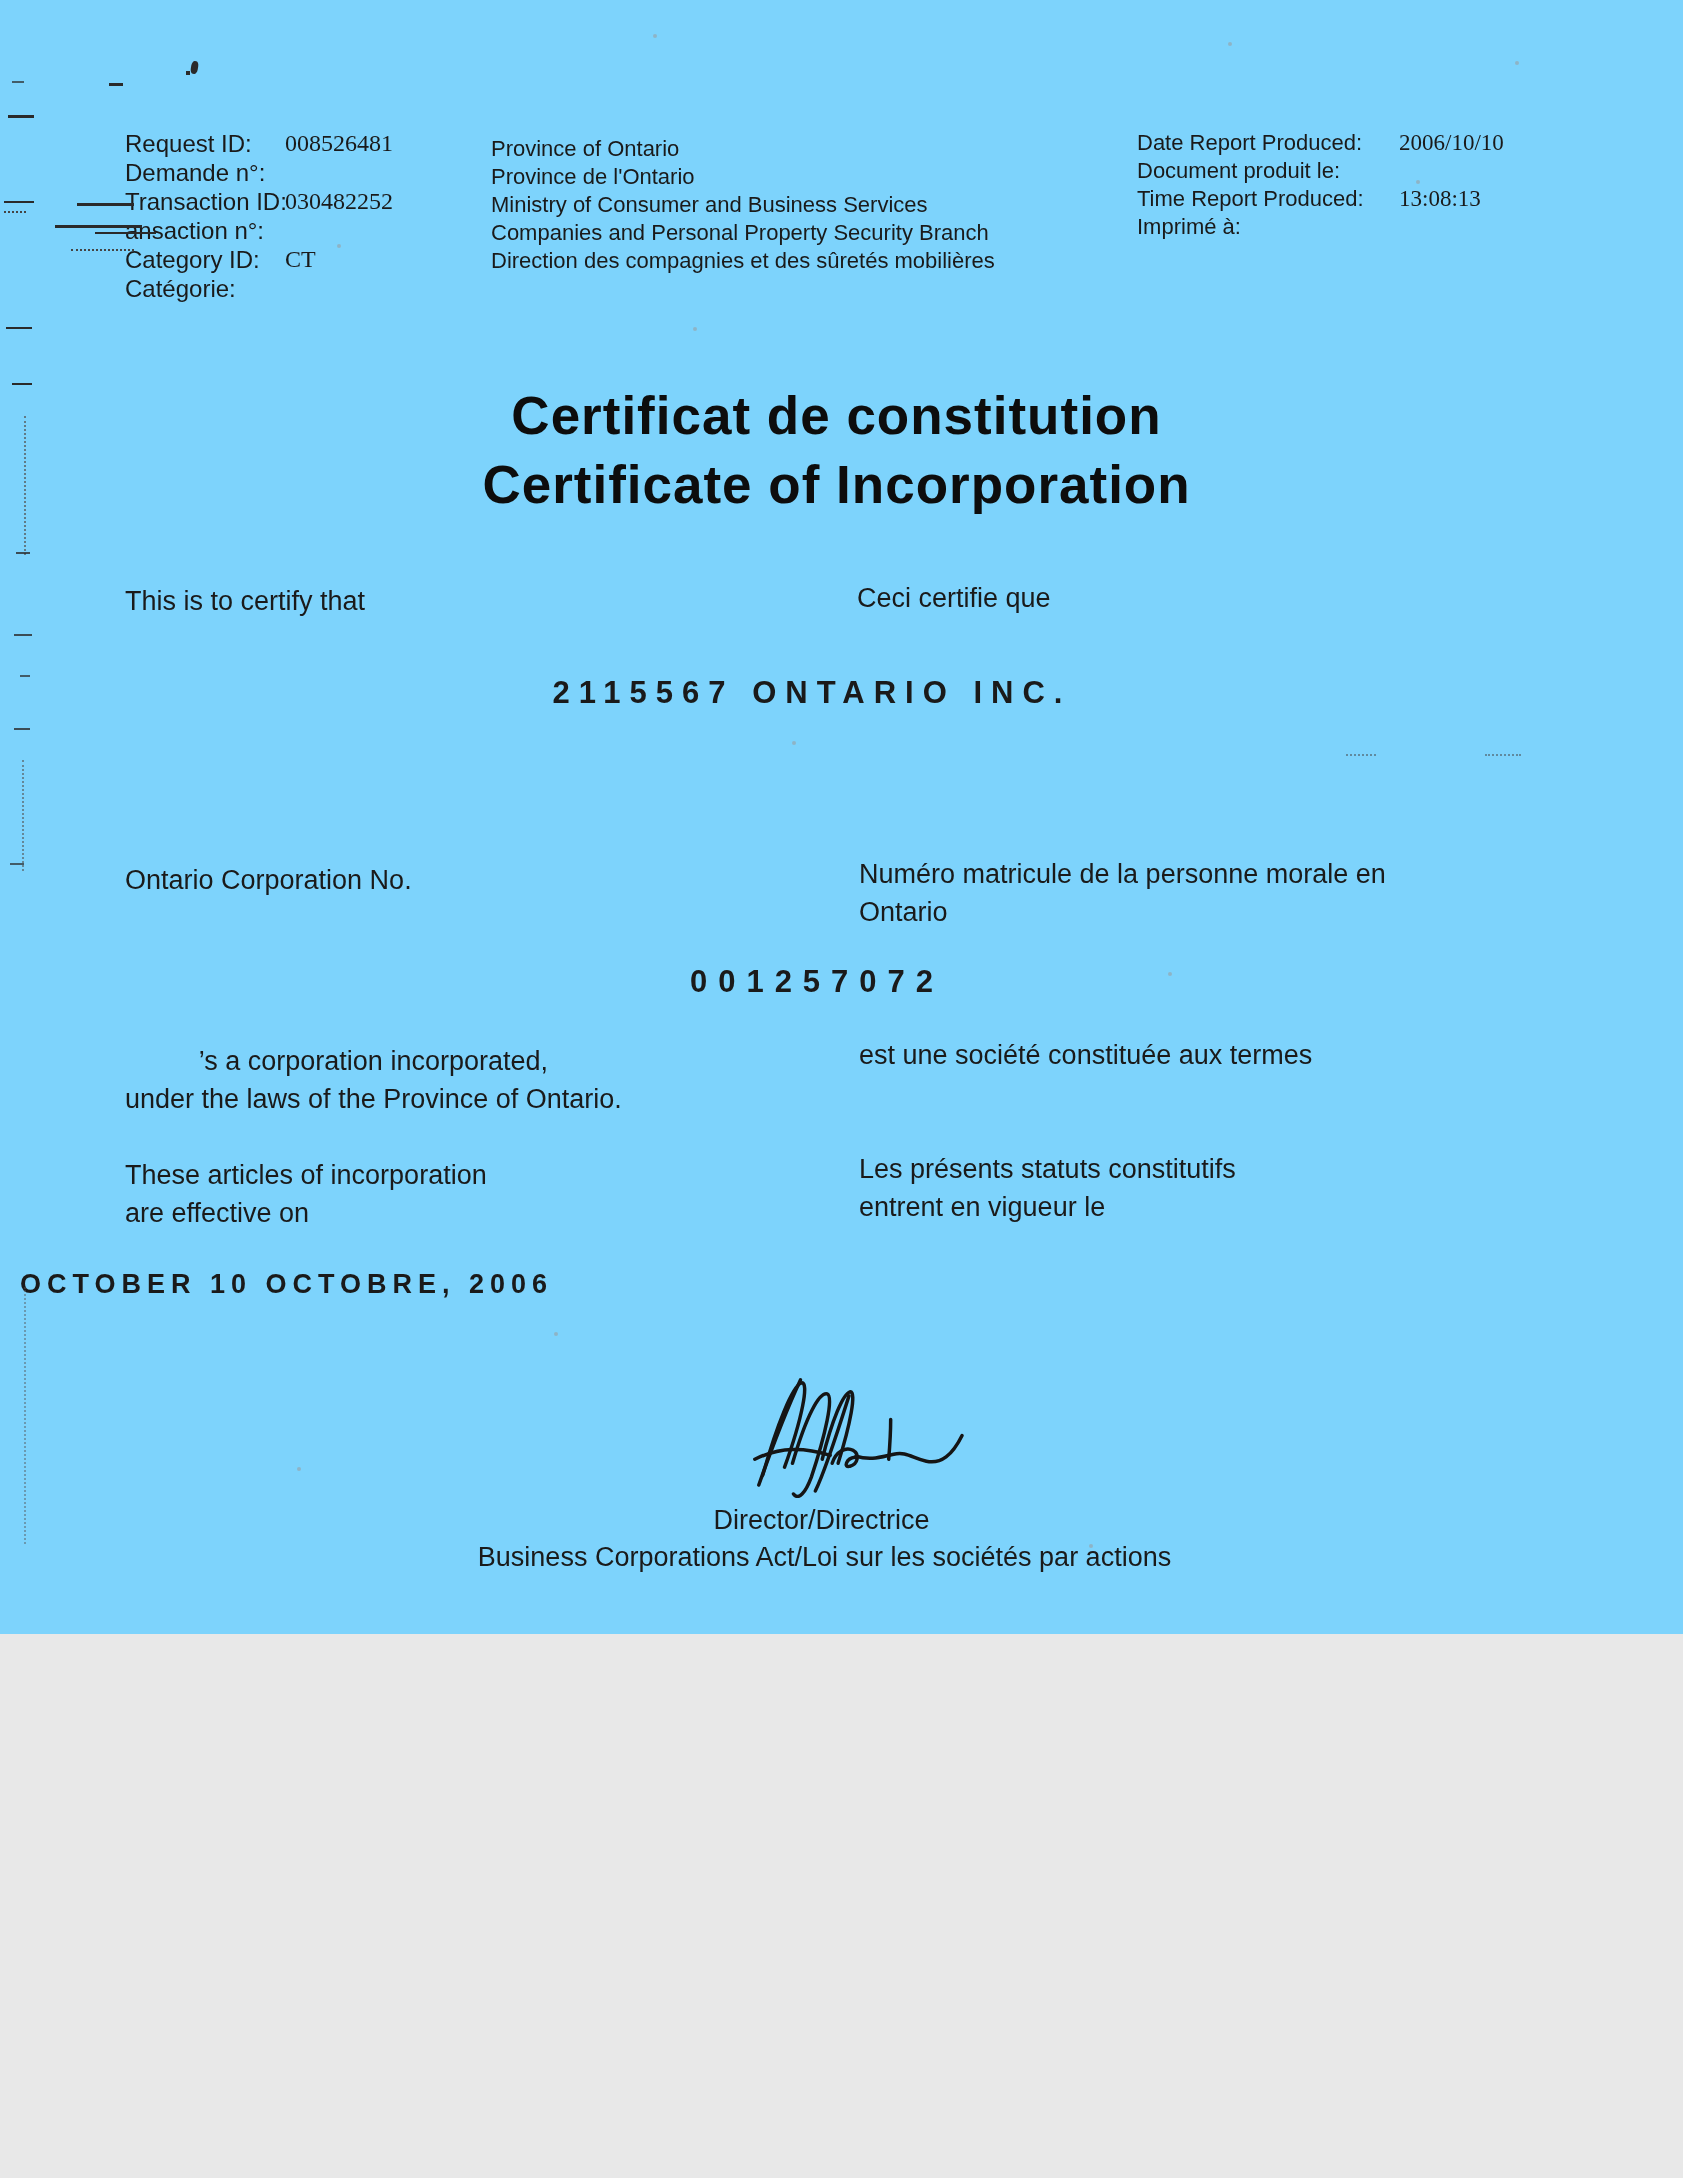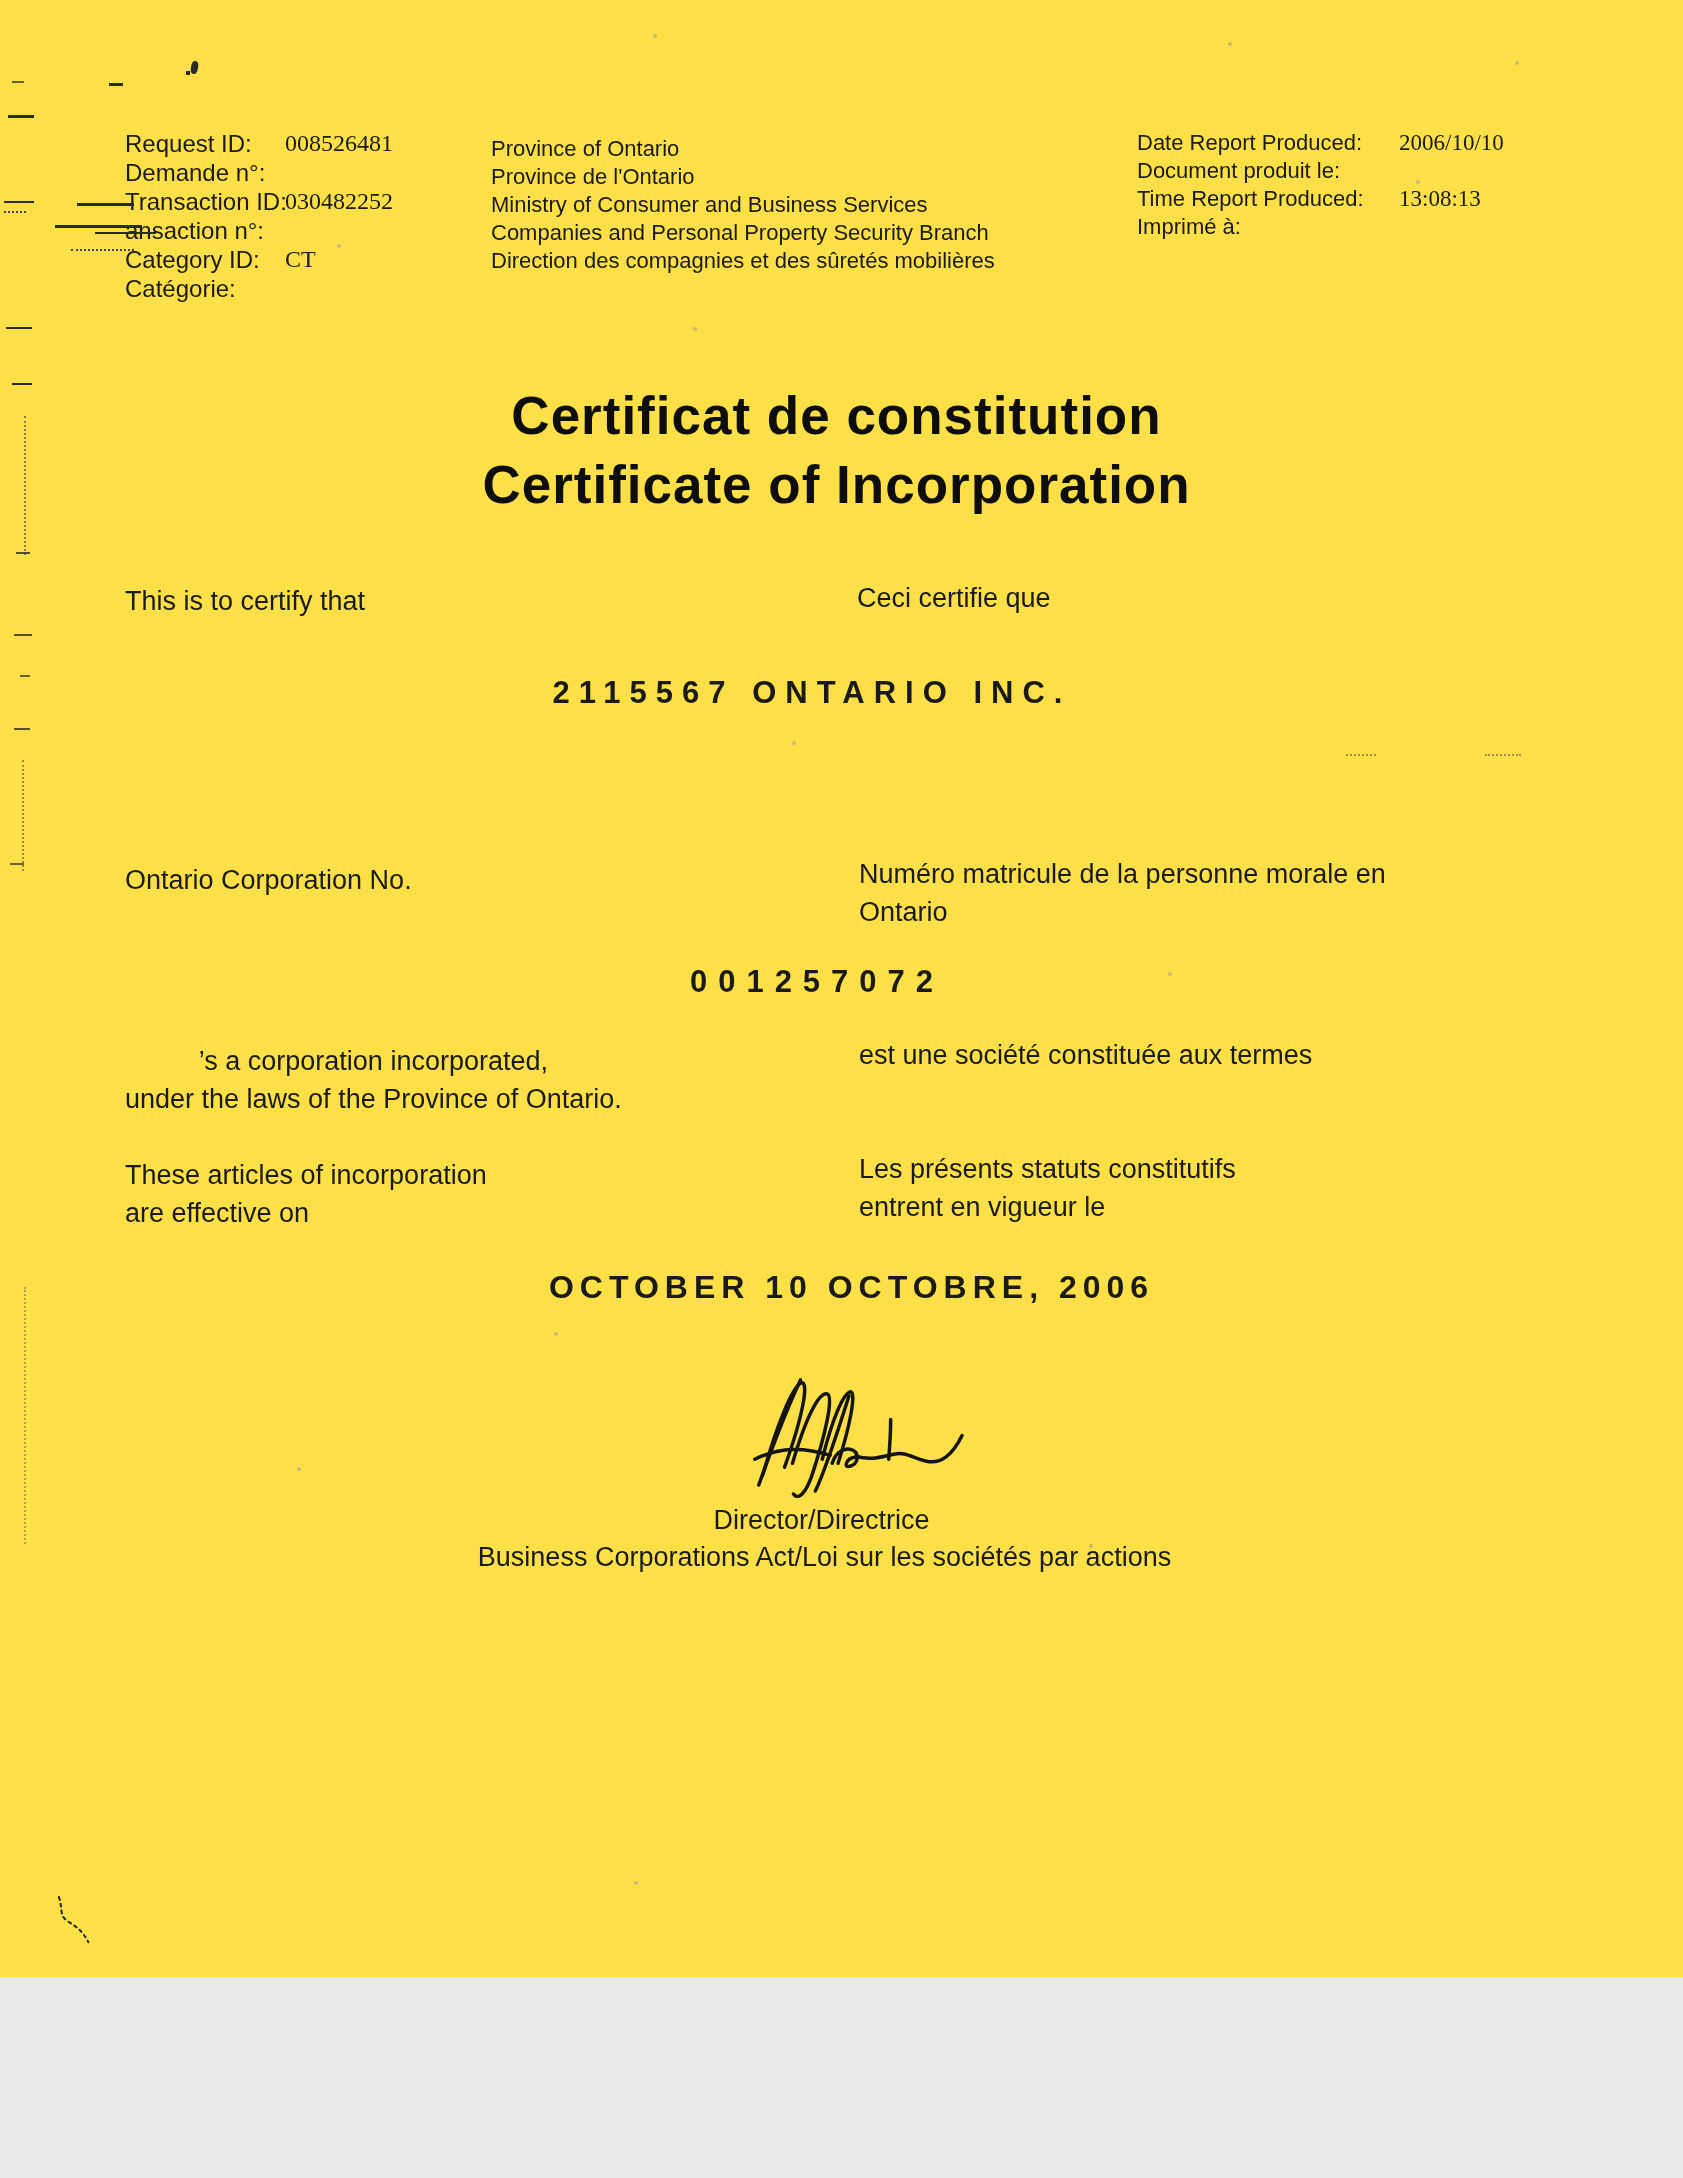--- a/index.html
+++ b/index.html
@@ -1,18 +1,18 @@
 <!DOCTYPE html>
 <html><head>
 <meta charset="utf-8">
 <style>
   html, body { margin:0; padding:0; background:#e8e8e8; }
   .page {
-    position:relative; width:1683px; height:1977px;
-    background:#fde047; color:#1a1a1a; overflow:hidden;
+    position:relative; width:1683px; height:1634px;
+    background:#7dd3fc; color:#1a1a1a; overflow:hidden;
     font-family:"Liberation Sans", sans-serif;
     -webkit-font-smoothing:antialiased;
   }
   .abs { position:absolute; }
 
   
   .hdr-left  { left:125px; top:129px; font-size:24px; line-height:29px; }
   .hdr-left .row { display:flex; white-space:nowrap; }
   .hdr-left .lbl { width:160px; }
   .hdr-center{ left:491px; top:135px; font-size:22px; line-height:28px; white-space:nowrap; }
@@ -46,22 +46,22 @@
     left:0; top:964px; width:1634px; text-align:center;
     font-weight:bold; font-size:31px; letter-spacing:11px;
   }
 
   .inc-en { left:125px; top:1042px;text-align:center; }
   .inc-fr { left:859px; top:1036px; }
   .eff-en { left:125px; top:1156px; }
   .eff-fr { left:859px; top:1150px; }
 
   .eff-date {
-    left:20px; top:1269px; width:1663px; text-align:center;
-    font-weight:bold; font-size:32px; letter-spacing:6px; white-space:nowrap;
+    left:20px; top:1269px; width:1663px; 
+    font-weight:bold; font-size:27px; letter-spacing:6px; white-space:nowrap;
   }
 
   .signature-wrap { left:733px; top:1364px; width:238px; height:134px; }
 
   .signoff1 { left:0; top:1501px; width:1643px; text-align:center; }
   .signoff2 { left:0; top:1538px; width:1649px; text-align:center; }
 
   
   .art { position:absolute; pointer-events:none; }
   .bar { background:#2a2a2a; }

